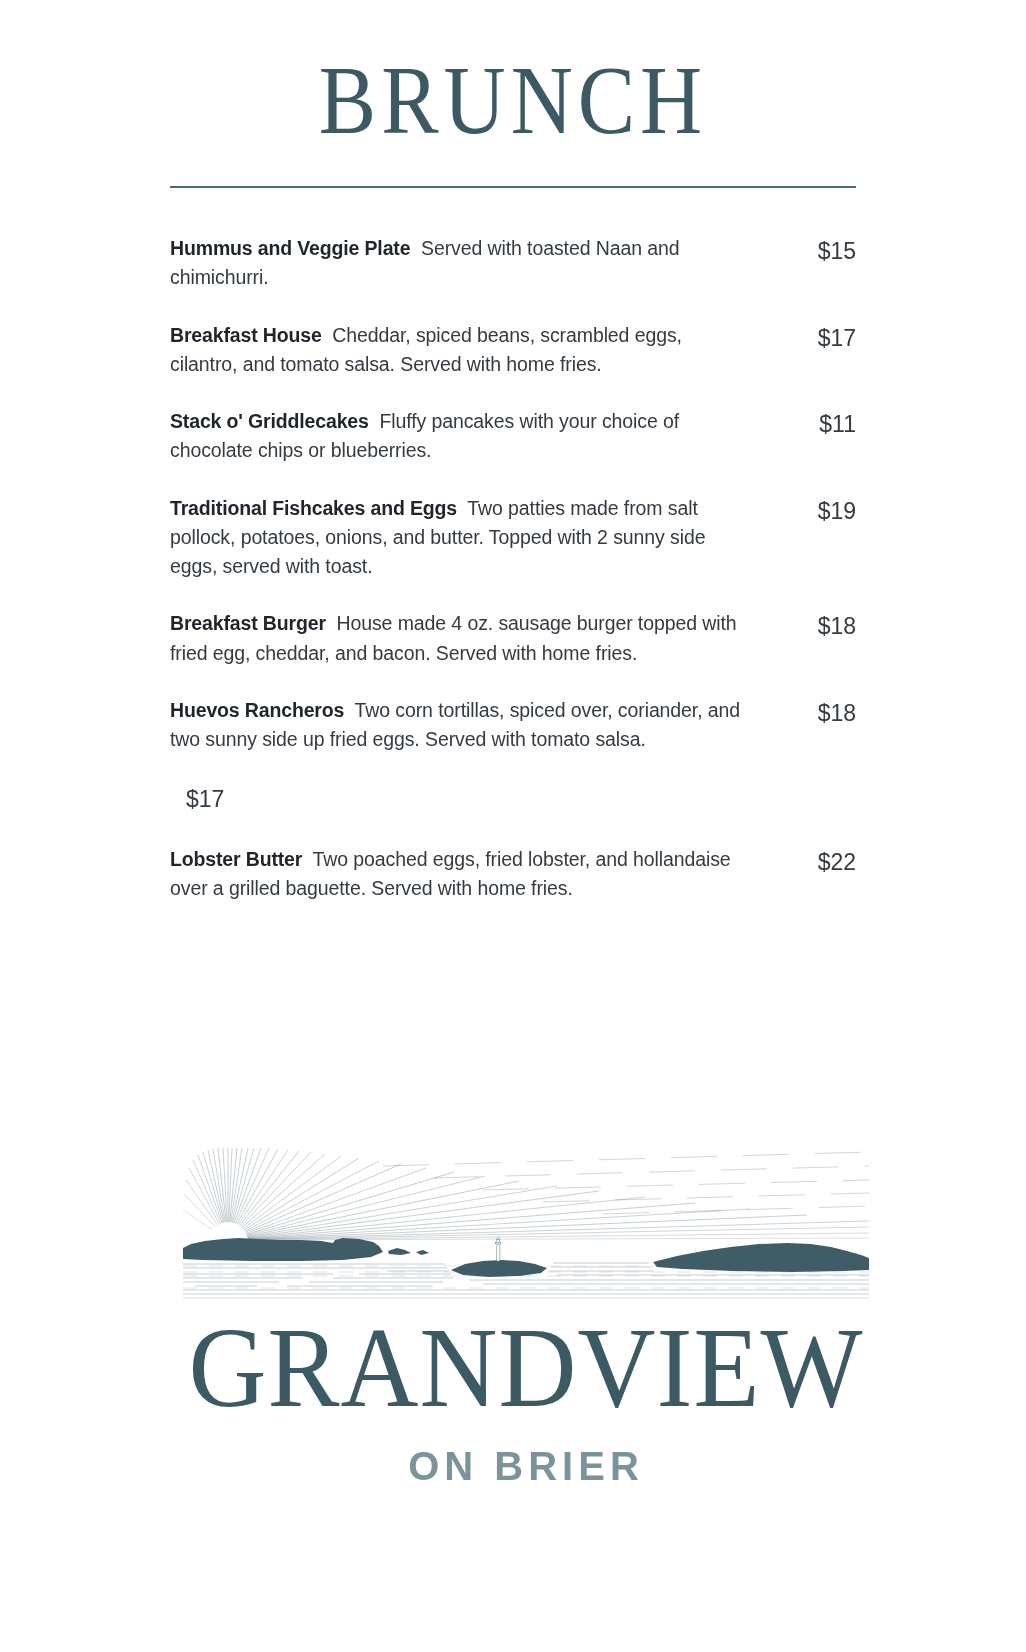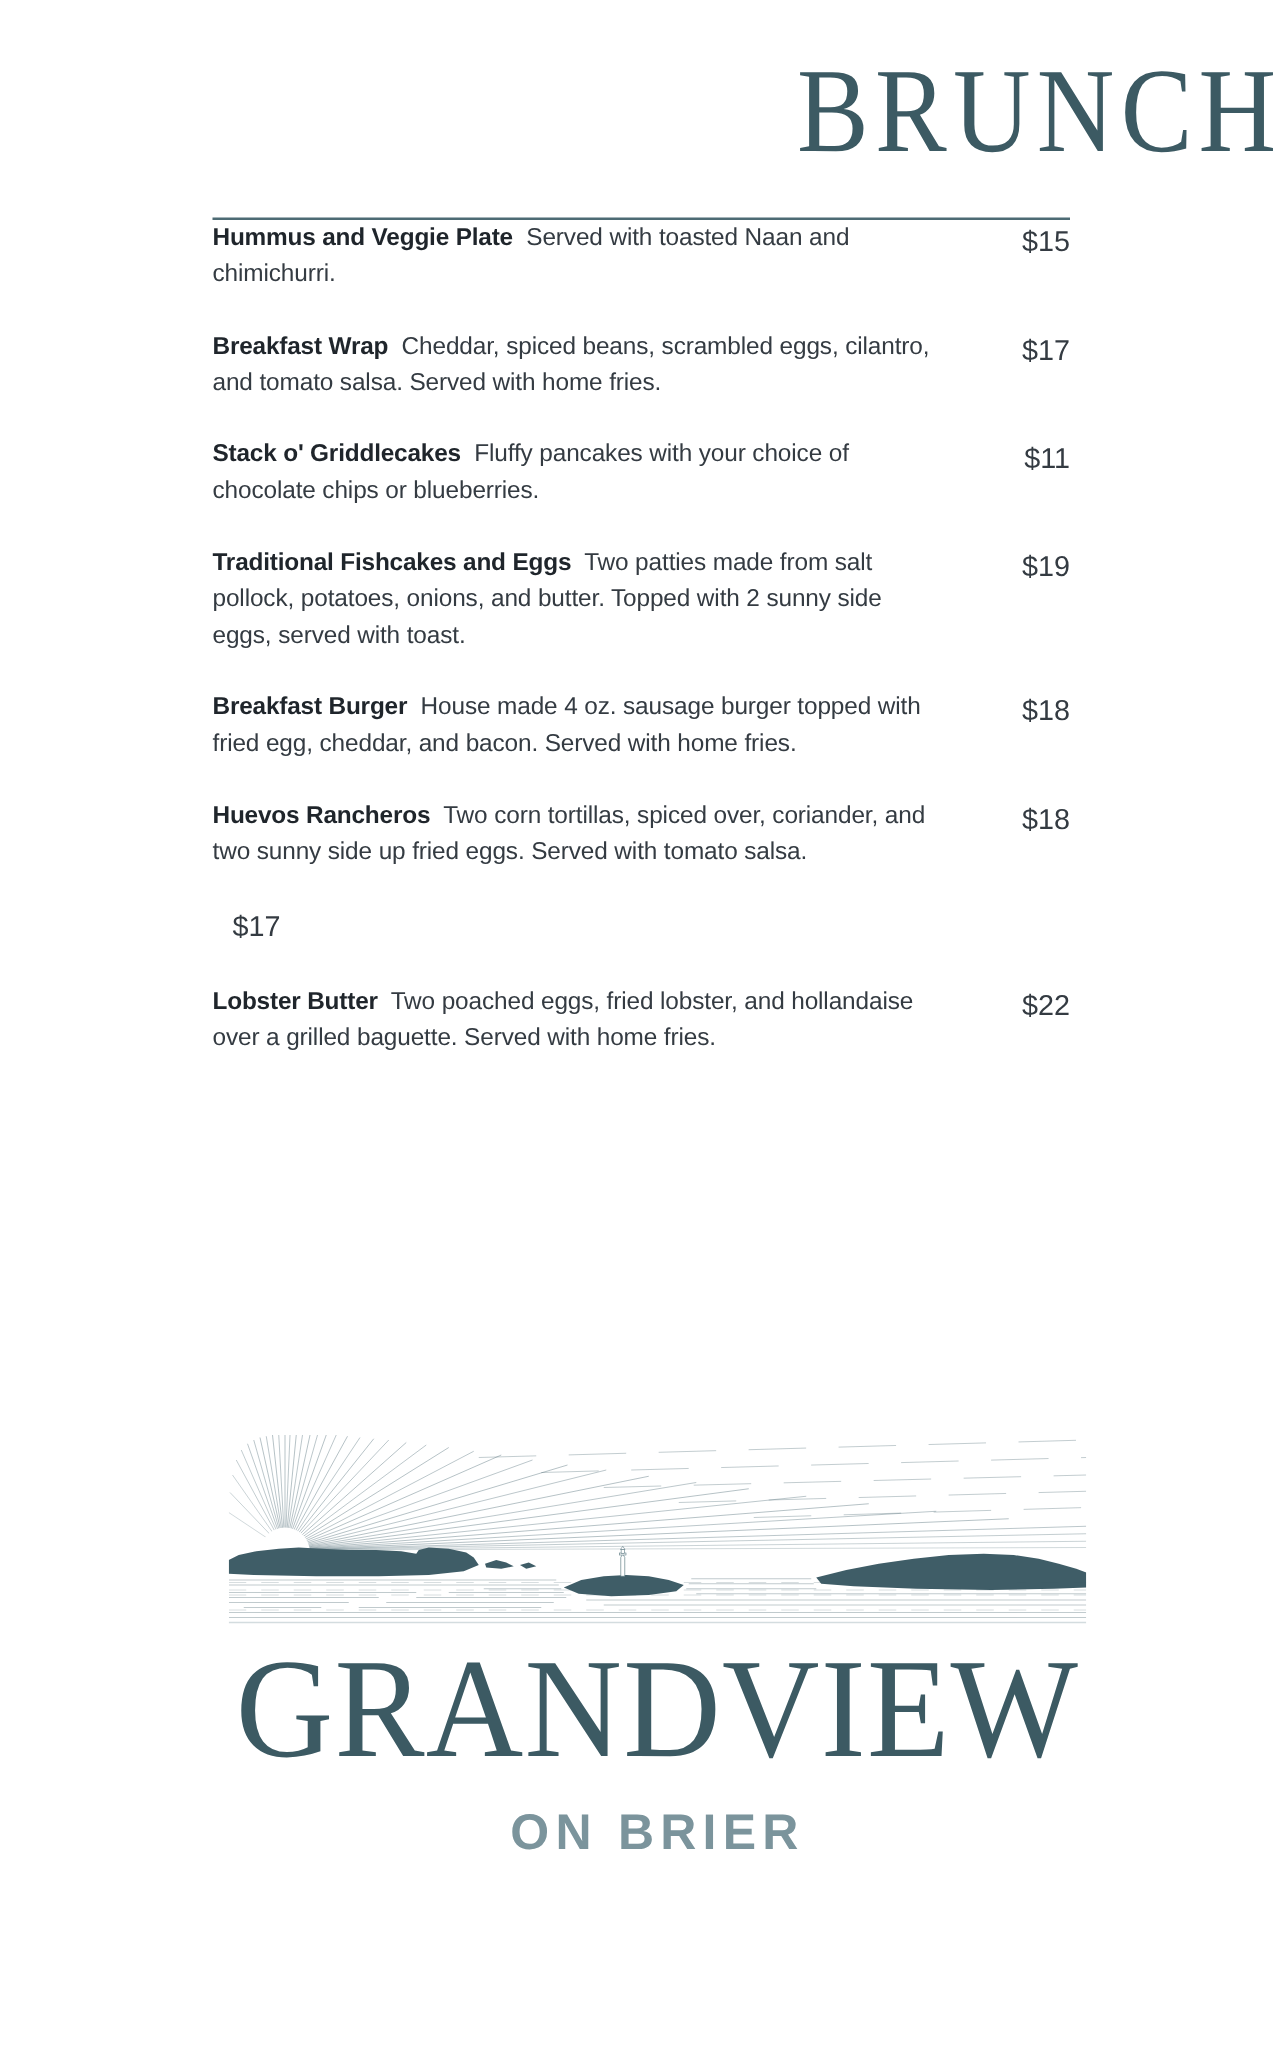--- a/index.html
+++ b/index.html
@@ -19,22 +19,22 @@
 
   .page {
     width: 1026px;
     height: 1652px;
     background: #ffffff;
     position: relative;
   }
 
   
   .menu-header {
-    padding-top: 40px;
-    text-align: right;
+    padding-top: 52px;
+    text-align: center;
   }
 
   .menu-title {
     font-family: "Liberation Serif", "DejaVu Serif", serif;
     font-size: 86px;
     line-height: 1.0;
     letter-spacing: 5px;
     color: #3c5a63;
     font-weight: 400;
     display: block;
@@ -46,20 +46,21 @@
     width: 686px;
     height: 2px;
     background: #4d6b74;
     margin: 48px auto 0 auto;
   }
 
   
   .menu-list {
     width: 686px;
     margin: 0 auto;
+    padding-top: 46px;
   }
 
   .menu-item {
     display: flex;
     align-items: flex-start;
     justify-content: space-between;
     margin-bottom: 28px;
   }
 
   .item-text {
@@ -149,21 +150,21 @@
 
     <div class="menu-item">
       <div class="item-text">
         <span class="item-name">Hummus and Veggie Plate</span><span>&nbsp; </span><span class="item-desc">Served with toasted Naan and chimichurri.</span>
       </div>
       <div class="item-price">$15</div>
     </div>
 
     <div class="menu-item">
       <div class="item-text">
-        <span class="item-name">Breakfast Wrap</span><span>&nbsp; </span><span class="item-desc">Cheddar, spiced beans, scrambled eggs, cilantro, and tomato salsa. Served with home fries.</span>
+        <span class="item-name">Breakfast House</span><span>&nbsp; </span><span class="item-desc">Cheddar, spiced beans, scrambled eggs, cilantro, and tomato salsa. Served with home fries.</span>
       </div>
       <div class="item-price">$17</div>
     </div>
 
     <div class="menu-item">
       <div class="item-text">
         <span class="item-name">Stack o' Griddlecakes</span><span>&nbsp; </span><span class="item-desc">Fluffy pancakes with your choice of chocolate chips or blueberries.</span>
       </div>
       <div class="item-price">$11</div>
     </div>

